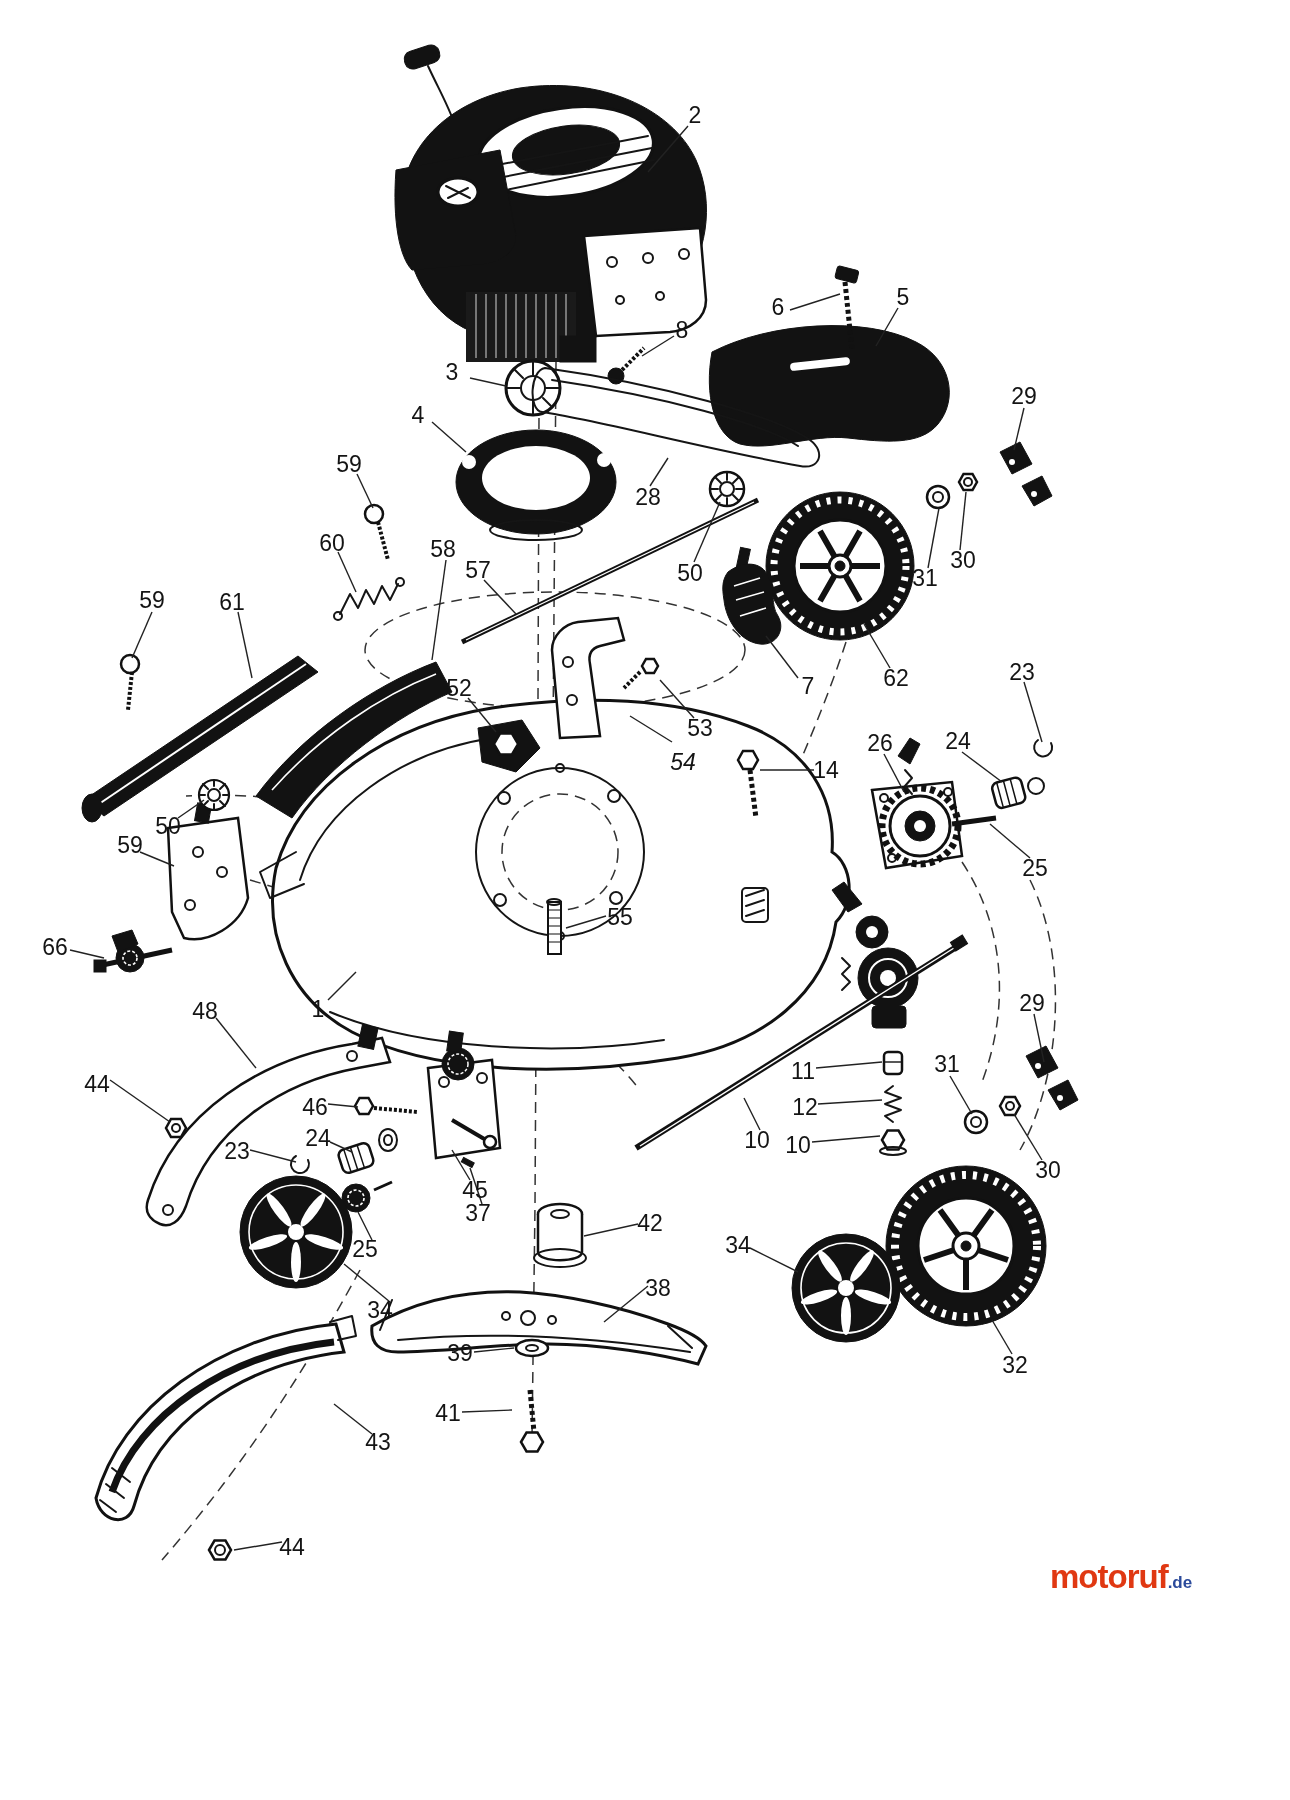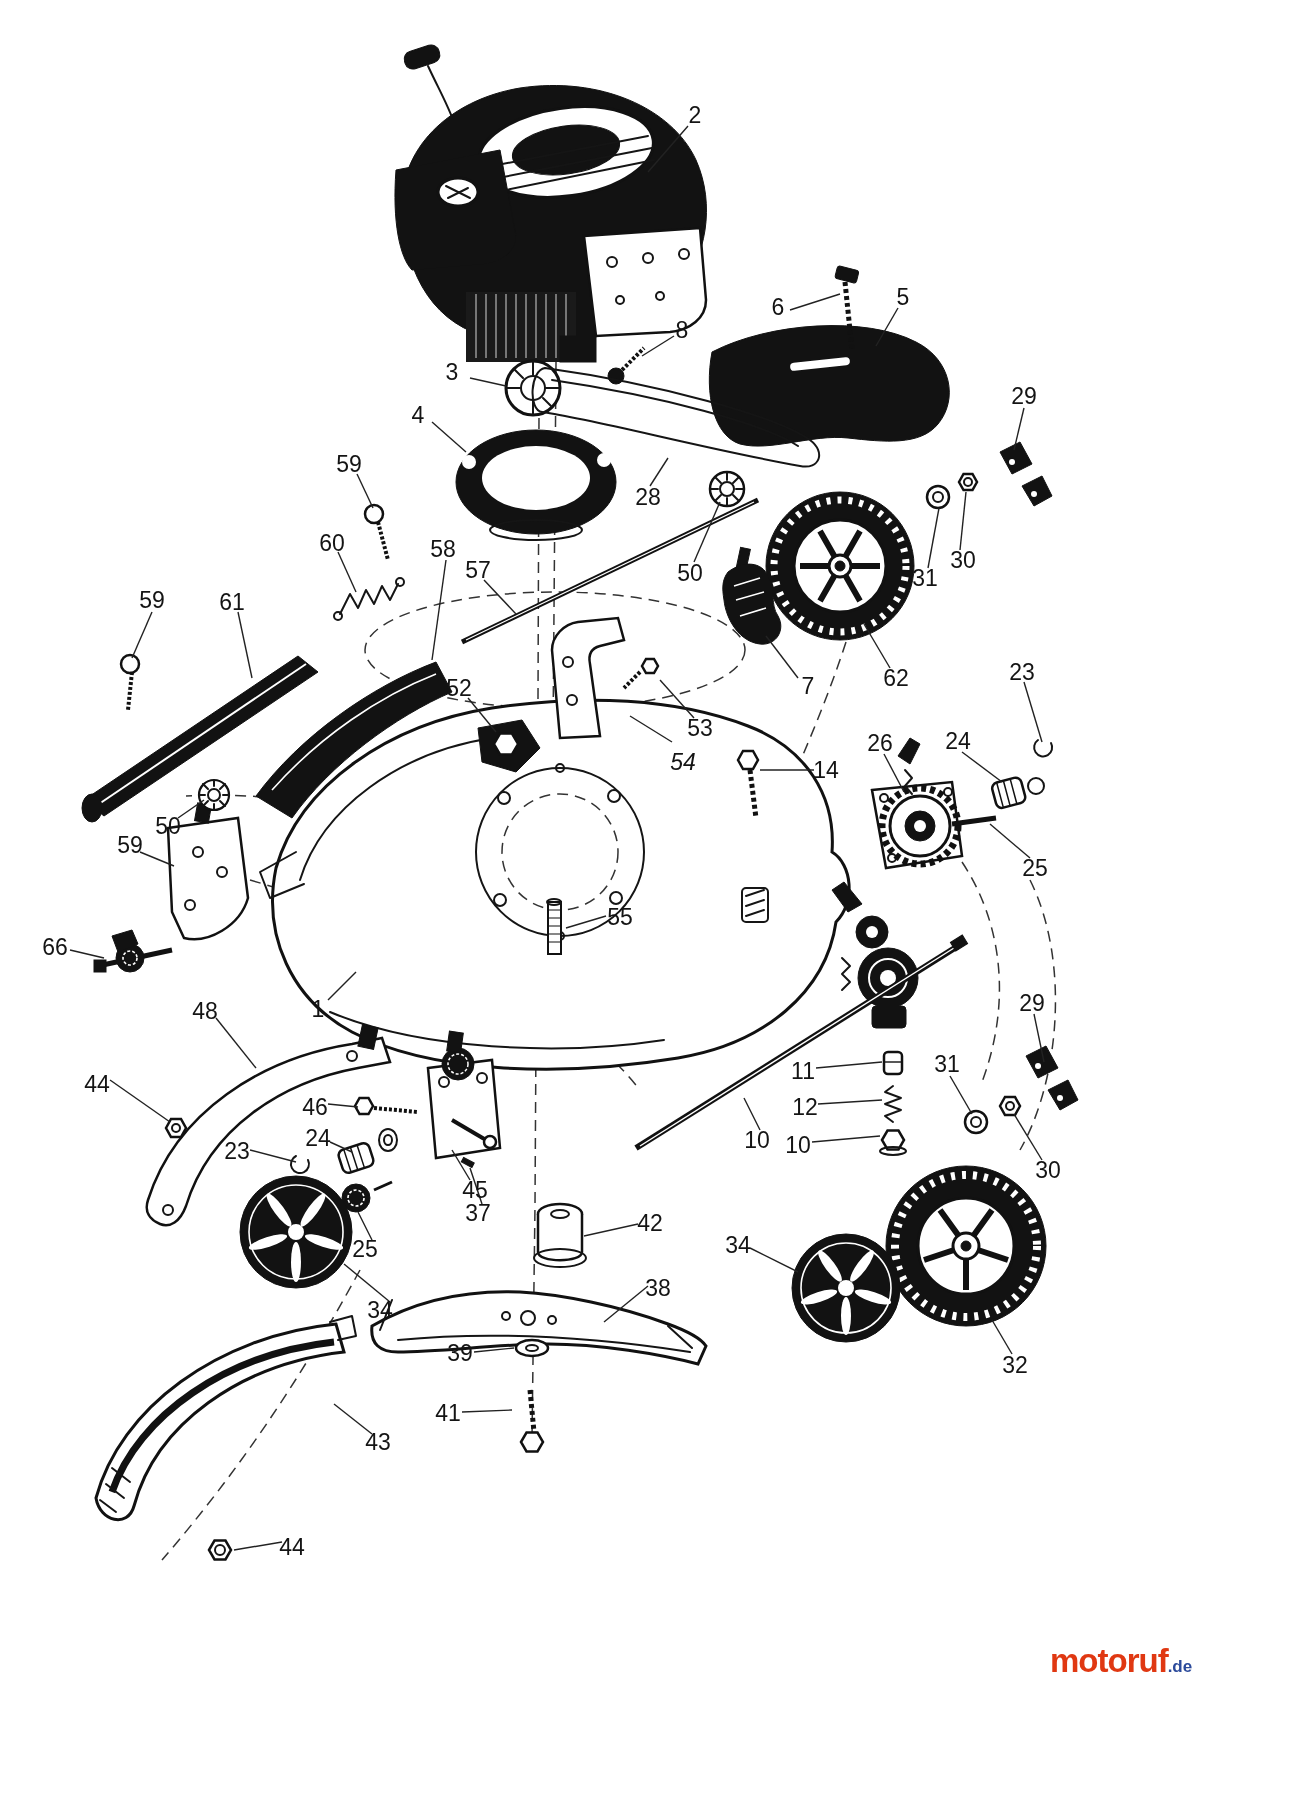--- a/index.html
+++ b/index.html
@@ -2,21 +2,21 @@
 <html><head>
 <meta charset="utf-8">
 <style>
   html,body{margin:0;padding:0;background:#ffffff;}
   .stage{position:relative;width:1290px;height:1800px;background:#ffffff;overflow:hidden;
          font-family:"Liberation Sans",sans-serif;}
   .diagram-svg{position:absolute;left:0;top:0;}
   .callout-layer{position:absolute;left:0;top:0;width:100%;height:100%;pointer-events:none;}
   .callout{position:absolute;transform:translate(-50%,-50%);
            font:400 23px "Liberation Sans",sans-serif;color:#141414;white-space:nowrap;}
-  .watermark{position:absolute;left:1050px;top:1642px;white-space:nowrap;}
+  .watermark{position:absolute;left:1050px;top:1558px;white-space:nowrap;}
   .wm-brand{font:700 33px "Liberation Sans",sans-serif;color:#e03812;letter-spacing:-1px;}
   .wm-tld{font:700 17px "Liberation Sans",sans-serif;color:#2b4a9b;}
   svg .ln{stroke:#151515;fill:none;stroke-width:2;stroke-linecap:round;stroke-linejoin:round;}
   svg .leader{stroke:#222;stroke-width:1.4;}
   svg .dash{stroke:#333;stroke-width:1.5;fill:none;stroke-dasharray:11 7;}
   svg .blk{fill:#121212;stroke:#121212;}
 </style>
 </head>
 <body>
 

